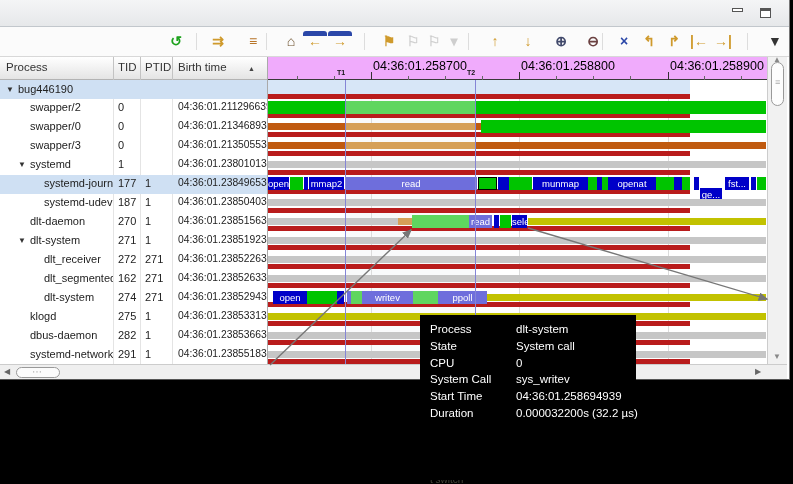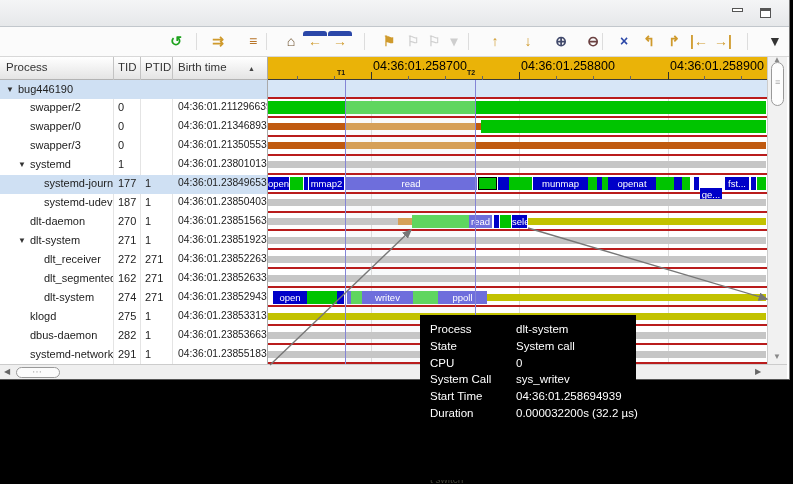--- a/index.html
+++ b/index.html
@@ -41,27 +41,27 @@
   .trow.sel { background:#cfe0f3; }
   .tcell { position:absolute; top:2.5px; font-size:11px; color:#222; white-space:nowrap; overflow:hidden; }
   .twisty { position:absolute; top:4.5px; font-size:8px; color:#333; cursor:pointer; }
   .vline { position:absolute; top:0; width:1px; height:284px; background:#e4e4e4; }
 
   
   #sash { position:absolute; left:267px; top:57px; width:1px; height:307px; background:#aaa; cursor:col-resize; }
 
   
   #tl { position:absolute; left:268px; top:57px; width:499px; height:307px; background:#fff; overflow:hidden; }
-  #axis { position:absolute; left:0; top:0; width:499px; height:23px; background:#eab308; border-bottom:1px solid #3a3a3a; }
+  #axis { position:absolute; left:0; top:0; width:499px; height:23px; background:#f0abfc; border-bottom:1px solid #3a3a3a; }
   .axlabel { position:absolute; top:2px; font-size:12.5px; color:#000; white-space:nowrap; }
   .axtick { position:absolute; top:15px; width:1px; height:8px; background:#333; }
   .axminor { position:absolute; top:19px; width:1px; height:4px; background:#666; }
   .mlabel { position:absolute; top:12px; font-size:7px; color:#111; font-weight:bold; }
   #rows { position:absolute; left:0; top:23px; width:499px; height:284px; }
-  .tlrow { position:absolute; left:0; width:499px; border-bottom:2px solid #b91c1c; }
+  .tlrow { position:absolute; left:0; width:422px; border-bottom:5px solid #b91c1c; }
   .tlrow.hl { background:#d7e6f7; }
   .grid { position:absolute; top:0; width:1px; height:284px; background:#dcdcdc; }
   .selband { position:absolute; top:0; height:284px; background:rgba(60,80,120,0.03); }
   .marker { position:absolute; top:0; width:1px; height:284px; background:#8585d6; }
   .bar { position:absolute; overflow:hidden; white-space:nowrap; text-align:center;
     font-size:9.5px; color:#fff; line-height:12px; }
   .bar.lbl { text-overflow:clip; }
   .c-g{background:#00c400;} .c-gl{background:#5fd65f;}
   .c-b{background:#0000c8;} .c-bl{background:#6e6edc;}
   .c-o{background:#c05a10;} .c-ol{background:#d6a058;}

